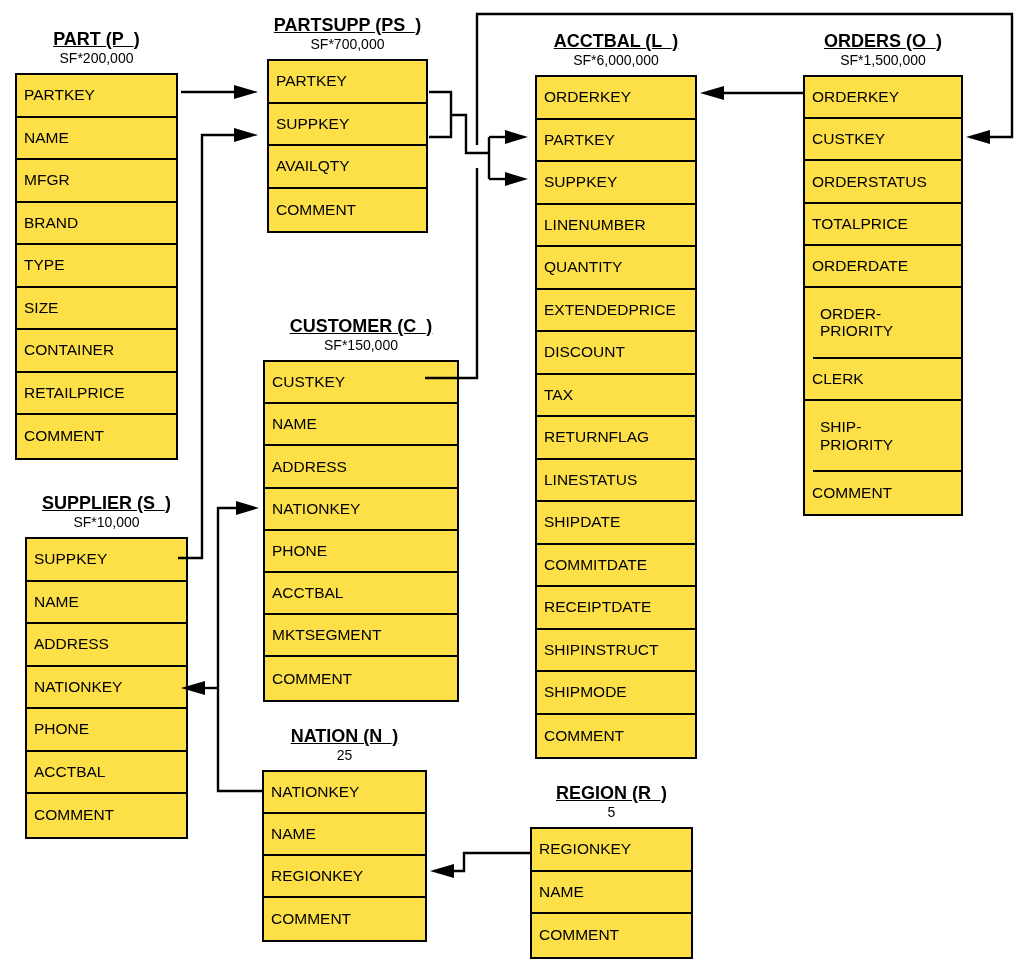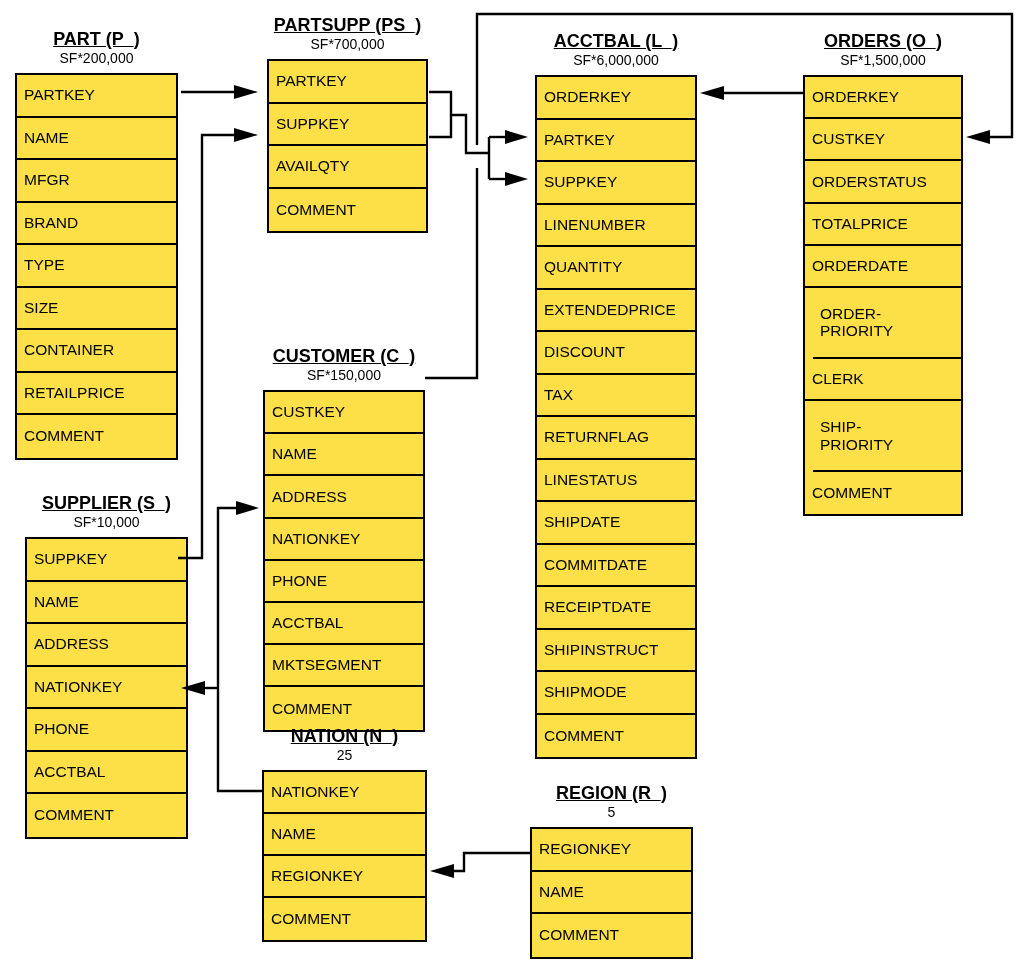--- a/index.html
+++ b/index.html
@@ -23,21 +23,21 @@
     box-sizing:border-box; height:42.5px;
     border-bottom:2.5px solid var(--line,#000);
     display:flex; align-items:center; padding-left:7px; padding-right:2px;
     font-size:15.5px; line-height:1.15; white-space:pre-line;
   }
   .row:last-child { border-bottom:none; }
 
   .t-part     { left:15px;  top:73px;  width:163px; }
   .t-supplier { left:25px;  top:537px; width:163px; }
   .t-partsupp { left:267px; top:59px;  width:161px; }
-  .t-customer { left:263px; top:360px; width:162px;margin-top:30px; }
+  .t-customer { left:263px; top:360px; width:196px; }
   .t-nation   { left:262px; top:770px; width:165px; }
   .t-lineitem { left:535px; top:75px;  width:162px; }
   .t-region   { left:530px; top:827px; width:163px; }
   .t-orders   { left:803px; top:75px;  width:160px; }
 
   .t-customer .row, .t-orders .row { height:42.2px; }
   .t-nation .row { height:42px; }
   .t-orders .row:nth-child(6), .t-orders .row:nth-child(8) { height:71px;margin-left:8px; }
 
   svg.wires { position:absolute; left:0; top:0; pointer-events:none; }

